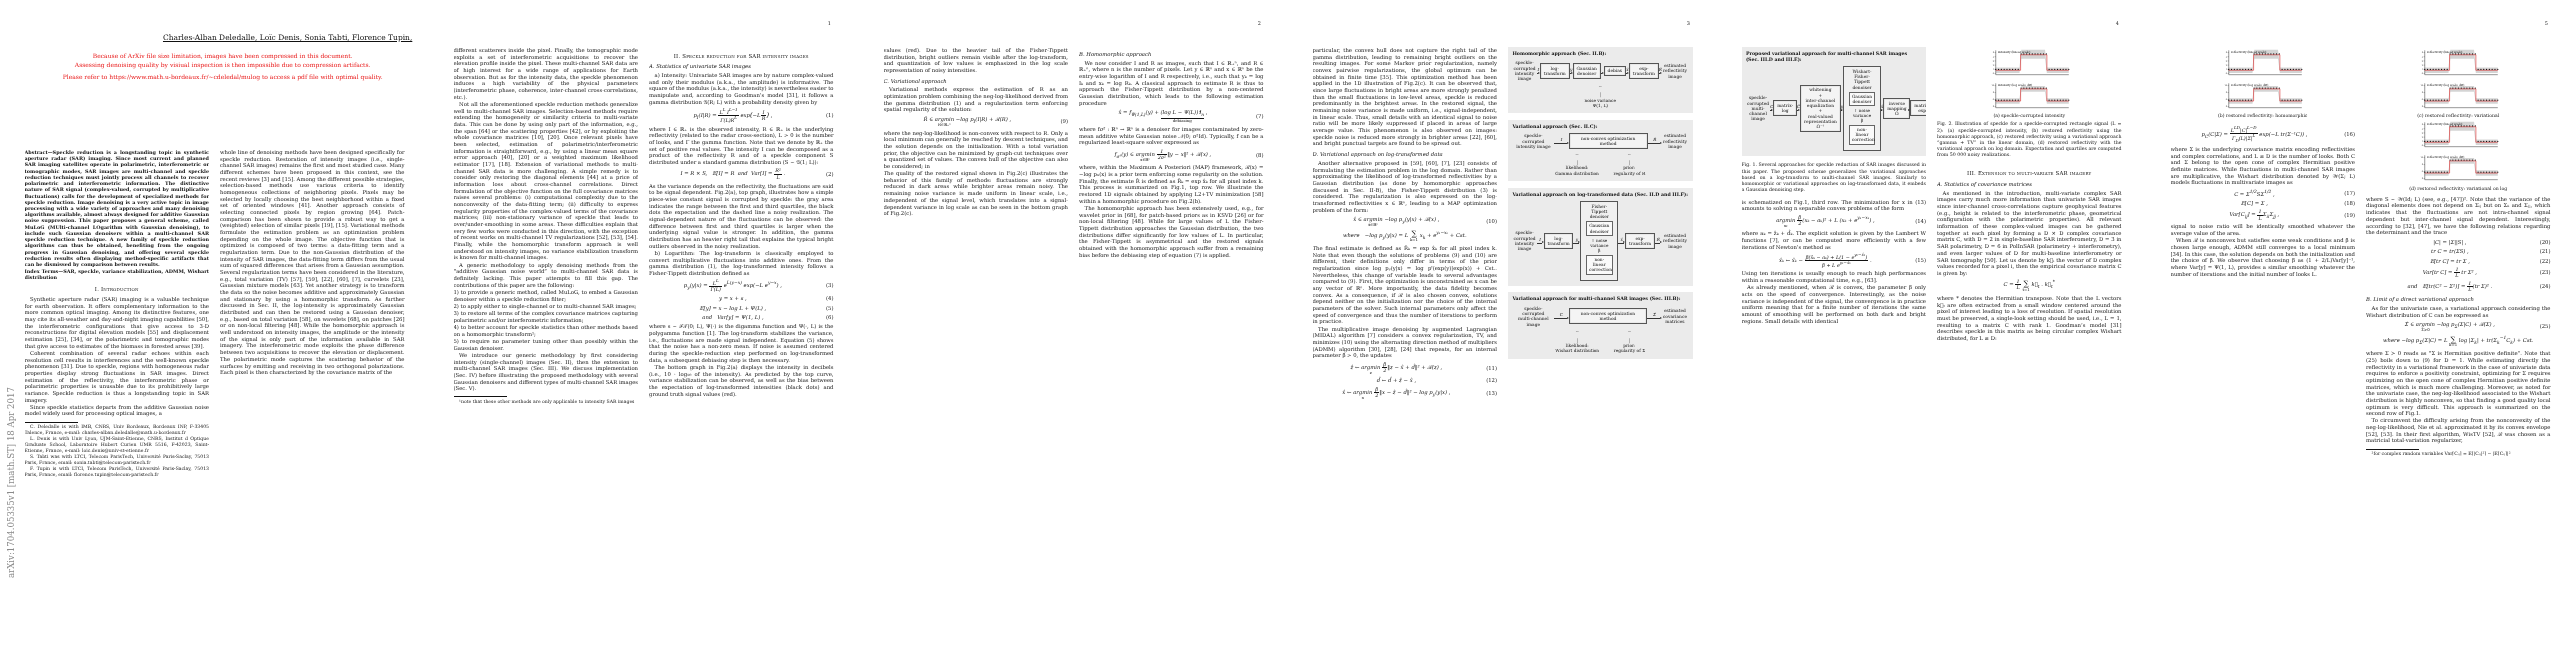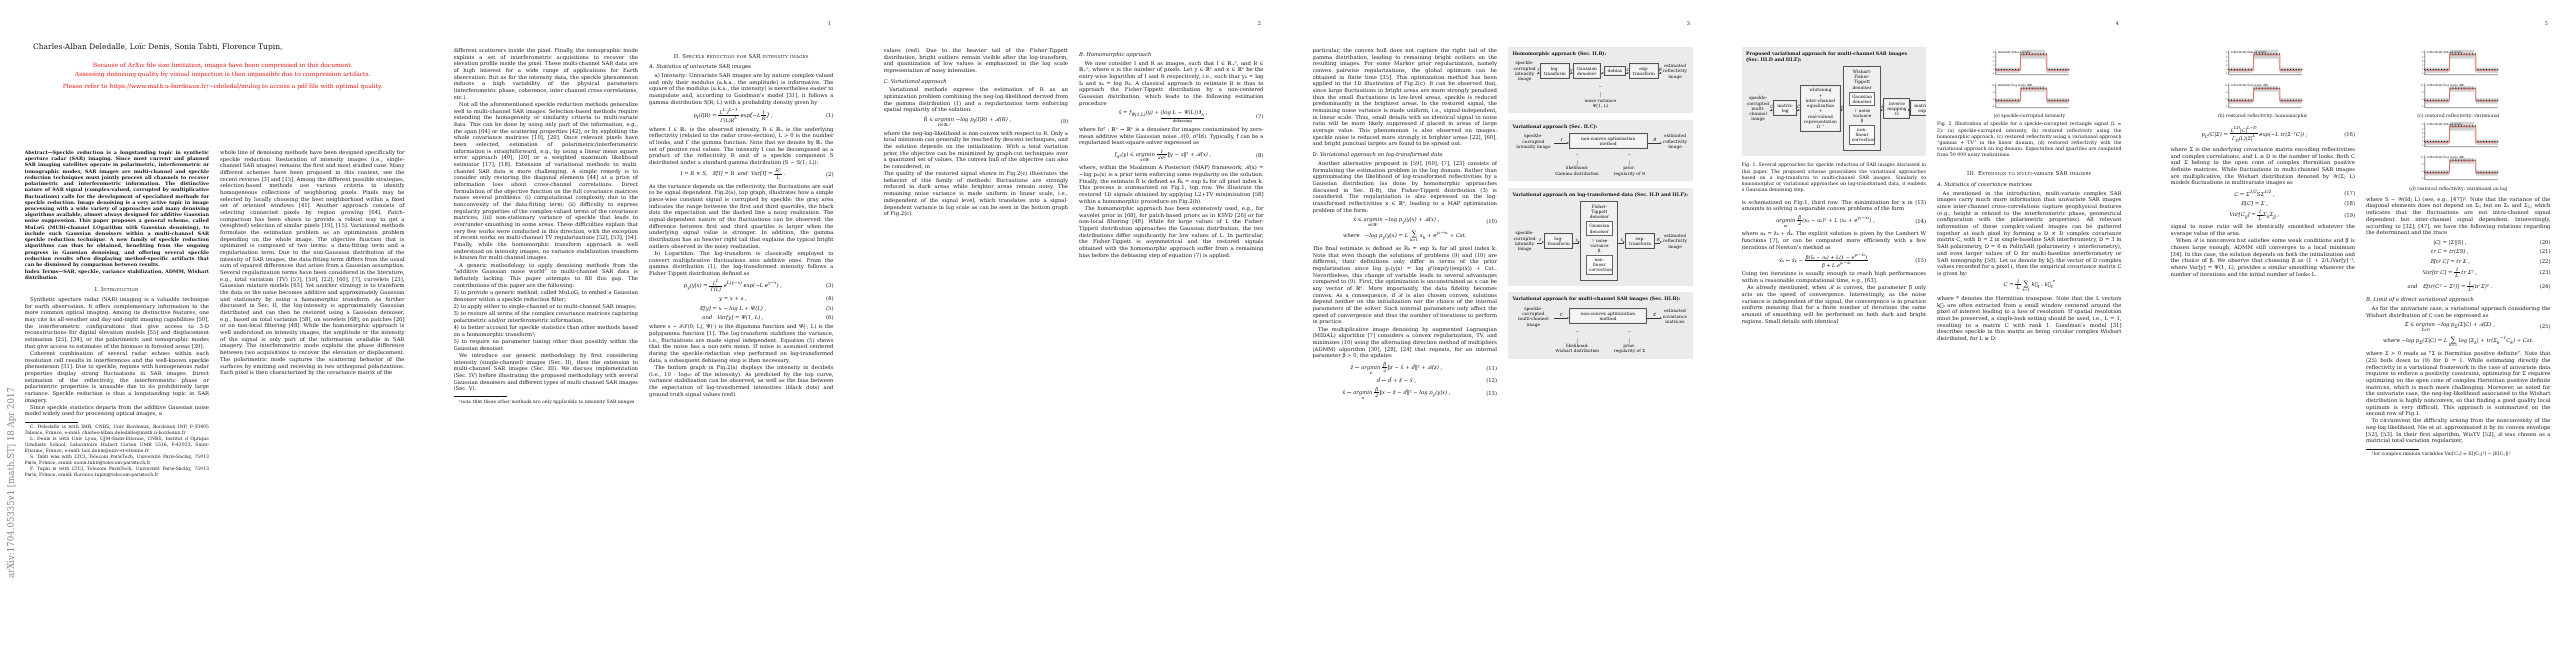--- a/index.html
+++ b/index.html
@@ -24,21 +24,21 @@
   .frac .nu{border-bottom:0.4px solid #111;padding:0 1.1px;}
   .frac .de{padding:0 1.1px;}
   .ub{display:inline-flex;flex-direction:column;align-items:center;line-height:1;}
   .ub .ubl{font-size:3.9px;font-style:normal;margin-top:0.6px;}
   .fnrule{border-top:0.4px solid #111;width:53px;margin:4.4px 0 1.7px 0;}
   .fn{font-size:4.6px;line-height:1.25;text-indent:5.6px;margin:0;}
   .cap{font-size:4.7px;line-height:1.3;text-align:justify;margin:2.2px 0;text-indent:0 !important;}
   .liitem{margin:0 0 0.6px 6.7px;text-indent:0 !important;}
   
   .title{ text-align:center;font-size:15.6px;line-height:1.25;margin:0 5.6px;}
-  .authors{text-align:left;font-size:7.5px;margin-top:9px;}
+  .authors{text-align:right;font-size:7.5px;text-decoration:underline;}
   .notice{text-align:center;color:#e81616;font-size:6px;line-height:1.55;margin-top:9px;}
   .sidebar{position:absolute;left:5.6px;top:172px;width:15.6px;height:411px;}
   .sidebar span{display:block;transform:rotate(-90deg) translateX(-406px);transform-origin:0 0;
     white-space:nowrap;color:#8a8a8a;font-size:8.6px;font-family:"DejaVu Serif",serif;}
   
   .fpanel{background:#ebebeb;padding:3.9px 4.4px 5px 4.4px;margin:0 0 6.7px 0;font-size:4.4px;line-height:1.2;}
   .fpanel .ft{font-weight:bold;font-size:4.7px;margin-bottom:3.9px;text-align:left;}
   .frow{display:flex;align-items:center;justify-content:flex-start;gap:0;}
   .fcell{text-align:center;}
   .fbox{border:0.6px solid #555;background:#f4f4f4;padding:1.7px 2.8px;text-align:center;box-shadow:0 0 0 0.6px #ddd inset;}

